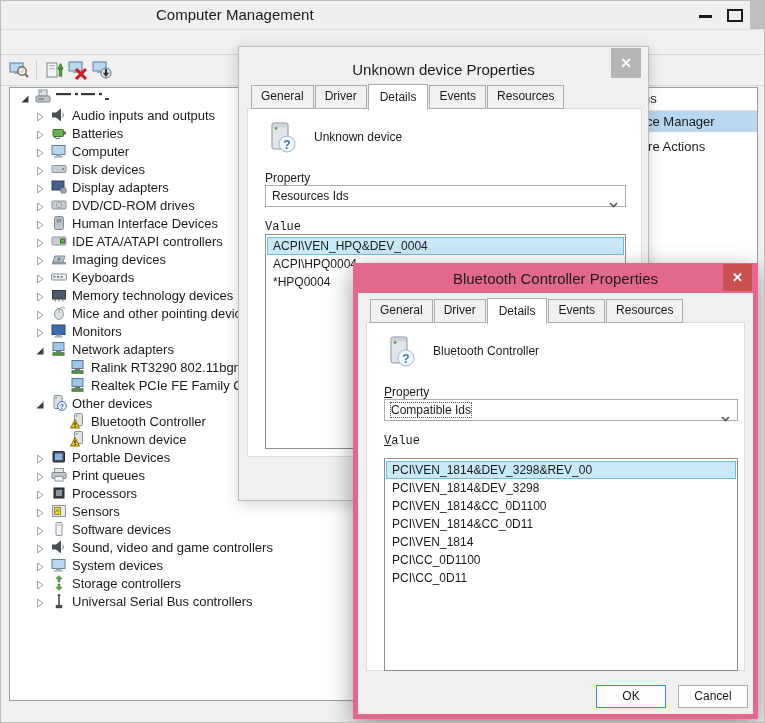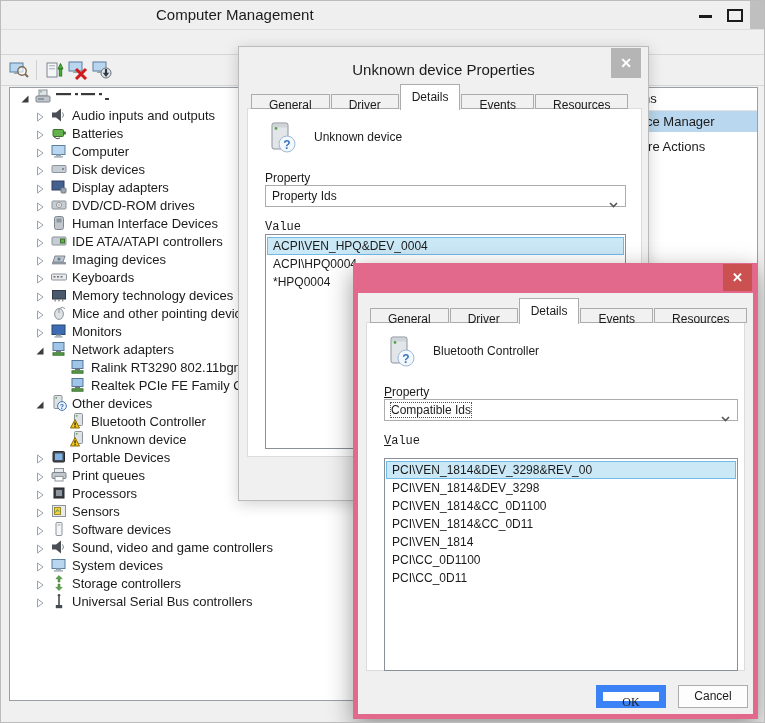--- a/index.html
+++ b/index.html
@@ -24,21 +24,21 @@
   .trow .ticon{width:16px;height:16px;flex:0 0 auto;margin-left:6px;}
   .trow .tlabel{margin-left:5px;}
   .actions{position:absolute;left:600px;top:86px;width:157px;height:614px;background:#fff;
     border:1px solid #999fa5;box-sizing:border-box;z-index:1;font-size:13px;}
   .actions .hdr{height:22px;line-height:22px;padding-left:12px;border-bottom:1px solid #e3e3e3;}
   .actions .sel{height:21px;line-height:21px;padding-left:18px;background:#b9d7ee;}
   .actions .more{height:20px;line-height:20px;padding-left:28px;margin-top:5px;}
   
   .dtitle{text-align:center;font-size:15px;color:#1b1b1b;}
   .tabs{position:absolute;display:flex;align-items:flex-end;height:25px;z-index:3;}
-  .tab{height:15px;line-height:20px;padding:0 17px;font-size:12px;background:#f1f1f1;
+  .tab{height:24px;line-height:20px;padding:0 9px;font-size:12px;background:#f1f1f1;
     border:1px solid #acacac;box-sizing:border-box;margin-right:1px;}
   .tab.active{height:26px;line-height:24px;background:#fff;border-bottom:none;margin-bottom:-1px;padding:0 11px;margin-top:46px;}
   .page{position:absolute;background:#fff;border:1px solid #dcdcdc;box-sizing:border-box;z-index:2;}
   .devicon{position:absolute;left:16px;top:12px;width:34px;height:34px;}
   .devname{position:absolute;left:66px;top:21px;font-size:12px;}
   .plabel{position:absolute;left:17px;top:62px;font-size:12px;}
   .vlabel{position:absolute;left:17px;top:111px;font-size:12px;font-family:Liberation Mono, monospace;}
   .combo{position:absolute;left:17px;top:76px;height:22px;background:#fff;border:1px solid #acacac;
     box-sizing:border-box;font-size:12px;line-height:20px;padding-left:6px;}
   .combo.focused .ftext{outline:1px dotted #555;}
@@ -62,21 +62,21 @@
   .dlgB .dtitle{padding-top:7px;}
   .dlgB .dclose{position:absolute;top:1px;right:6px;width:29px;height:27px;background:#ca5150;color:#fff;
     display:flex;align-items:center;justify-content:center;font-size:13px;font-weight:bold;}
   .dlgB .content{position:absolute;left:5px;right:5px;top:30px;bottom:5px;background:#f0f0f0;}
   .dlgB .tabs{left:12px;top:5px;}
   .dlgB .page{left:8px;top:29px;width:379px;height:349px;}
   .dlgB .combo{width:354px;}
   .dlgB .listbox{top:135px;width:354px;height:213px;}
   .btn{position:absolute;width:70px;height:23px;font-size:12px;text-align:center;line-height:21px;
     background:#fdfdfd;border:1px solid #acacac;box-sizing:border-box;}
-  .btn.default{border:7px solid #3b82f6;font-family:Liberation Serif, serif;}
+  .btn.default{border:1px solid #3b82f6;}
   .btn-ok{left:238px;top:392px;}
   .btn-cancel{left:320px;top:392px;}
   u{text-decoration:underline;}
 </style>
 </head>
 <body>
 
 <div class="screen">
 
   <div class="titlebar">
@@ -464,37 +464,38 @@
           <rect x="8" y="2" width="16" height="26" rx="2" fill="#e3e6e9" stroke="#8b939c"></rect>
           <rect x="9" y="3" width="14" height="3.5" fill="#cfd4d9"></rect>
           <circle cx="12" cy="7.5" r="1.4" fill="#57a64a"></circle>
           <circle cx="23" cy="23" r="8" fill="#f3f8fd" stroke="#9db9d8"></circle>
           <text x="23" y="27.5" font-size="12" font-weight="bold" fill="#3b74bd" text-anchor="middle">?</text>
         </svg>
       </span>
       <span class="devname">Unknown device</span>
       <span class="plabel">Property</span>
       <div class="combo">
-        <span class="ftext">Property Ids</span>
+        <span class="ftext">Resources Ids</span>
         <span class="chev">
           <svg width="9" height="6" viewBox="0 0 9 6">
               <polyline points="1,1 4.5,4.5 8,1" fill="none" stroke="#555" stroke-width="1.6"></polyline>
             </svg>
         </span>
       </div>
       <span class="vlabel">Value</span>
       <div class="listbox" id="listU">
           <div class="lrow sel">ACPI\VEN_HPQ&amp;DEV_0004</div>
           <div class="lrow">ACPI\HPQ0004</div>
           <div class="lrow">*HPQ0004</div>
         </div>
     </div>
   </div>
 
   <div class="dlgB">
+    <div class="dtitle">Bluetooth Controller Properties</div>
     <div class="dclose">✕</div>
     <div class="content">
       <div class="tabs">
         <span class="tab">General</span>
         <span class="tab">Driver</span>
         <span class="tab active">Details</span>
         <span class="tab">Events</span>
         <span class="tab">Resources</span>
       </div>
       <div class="page">

